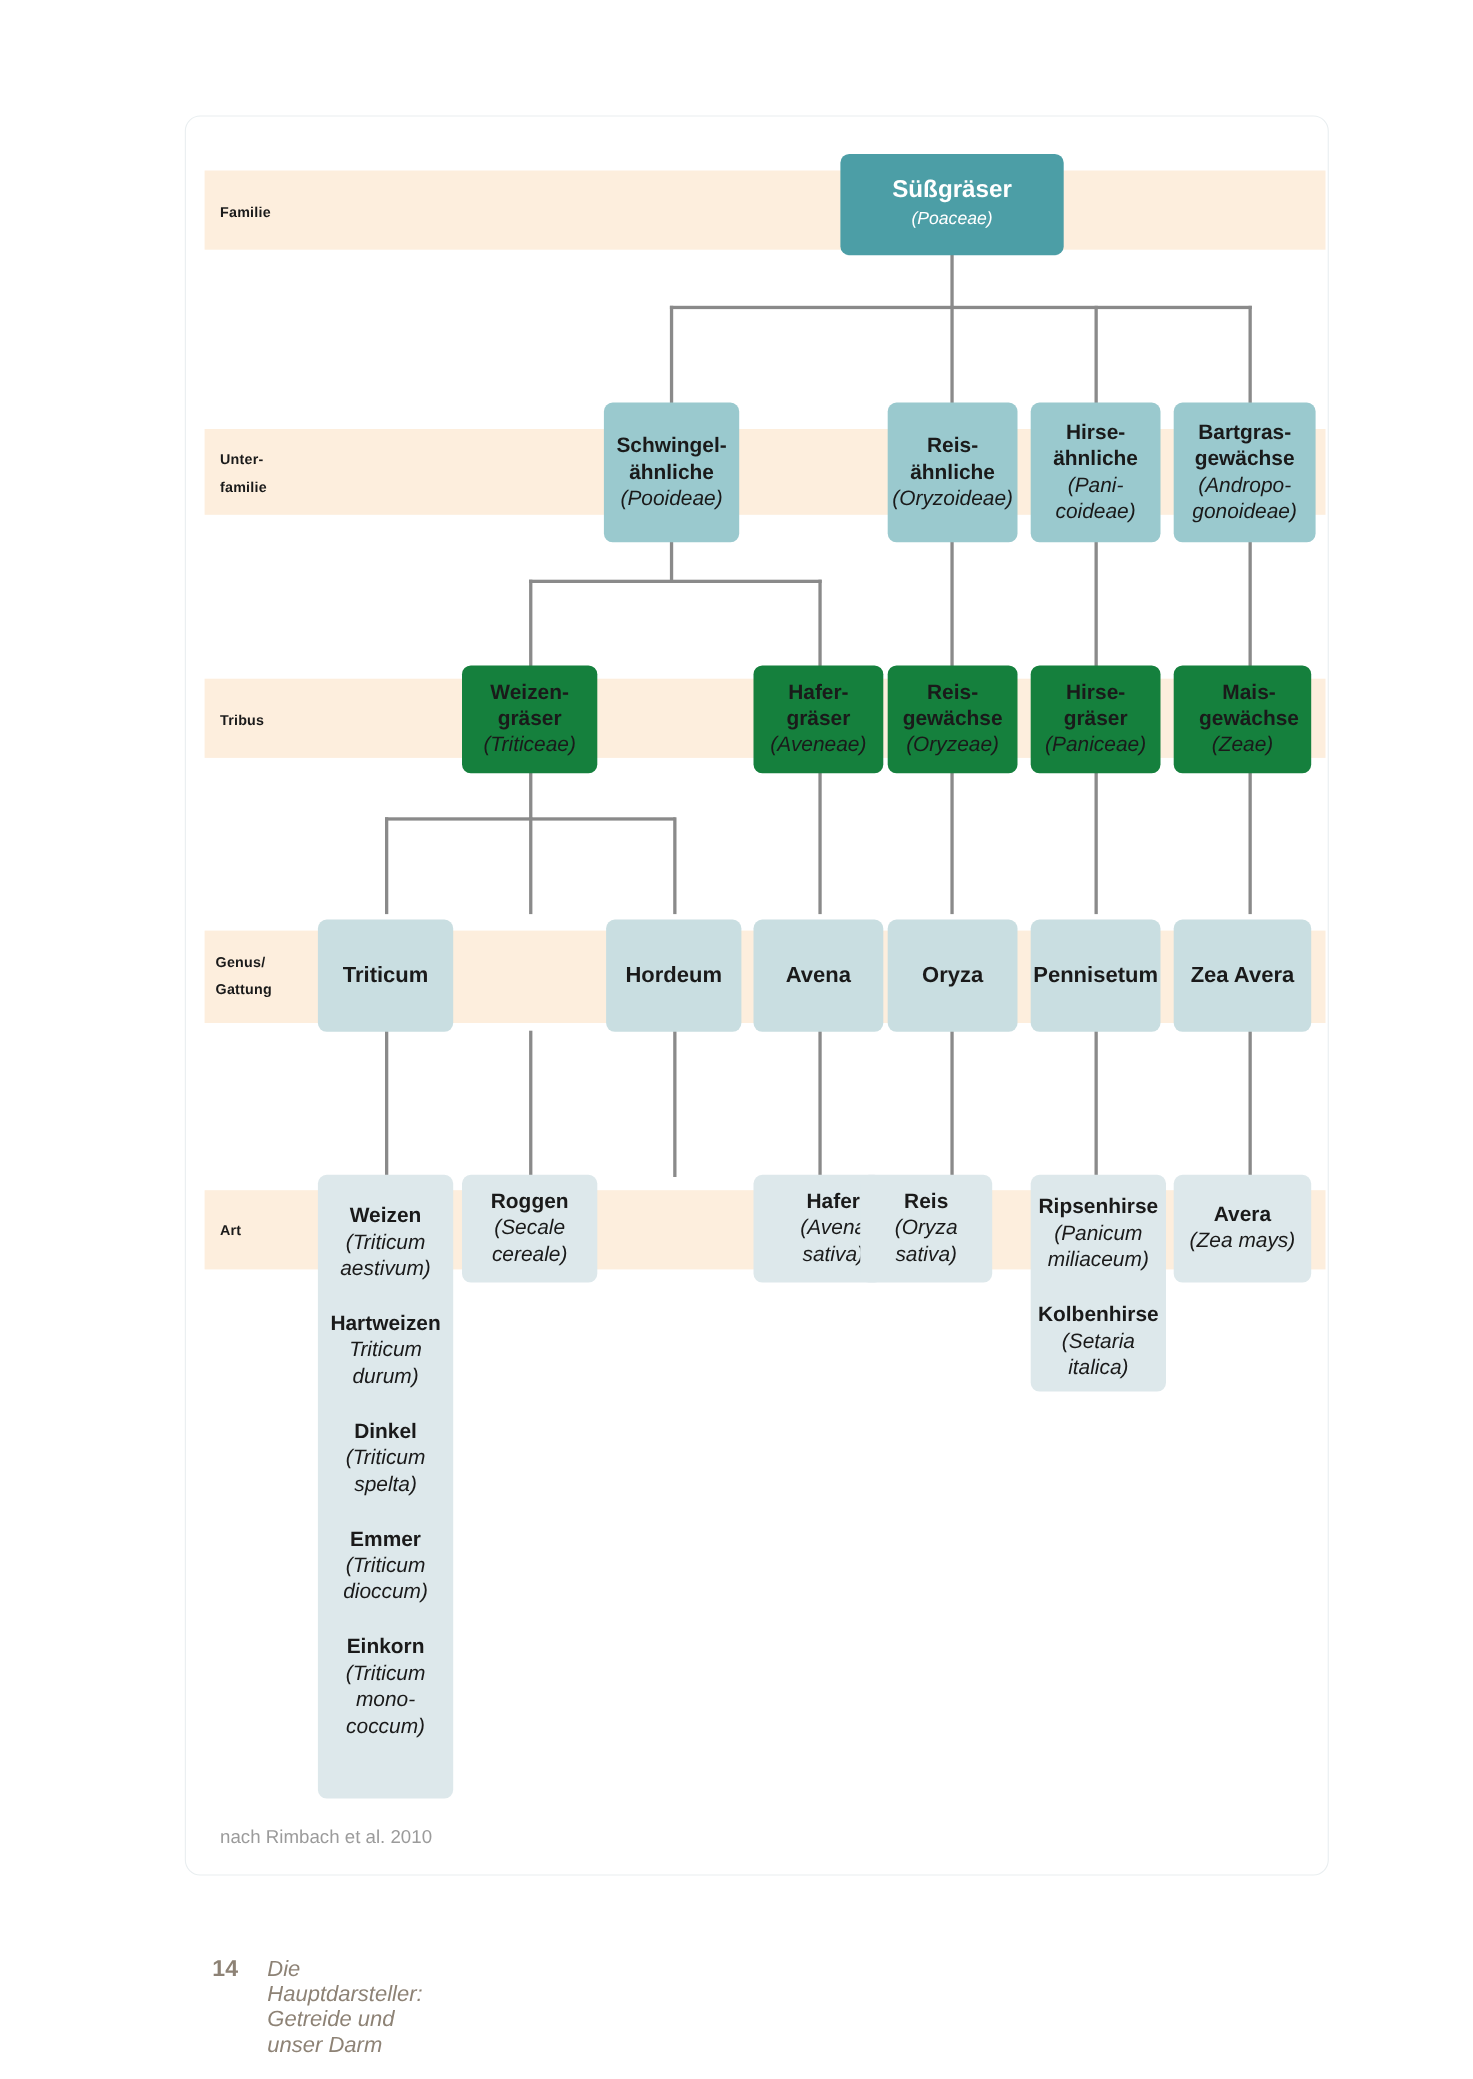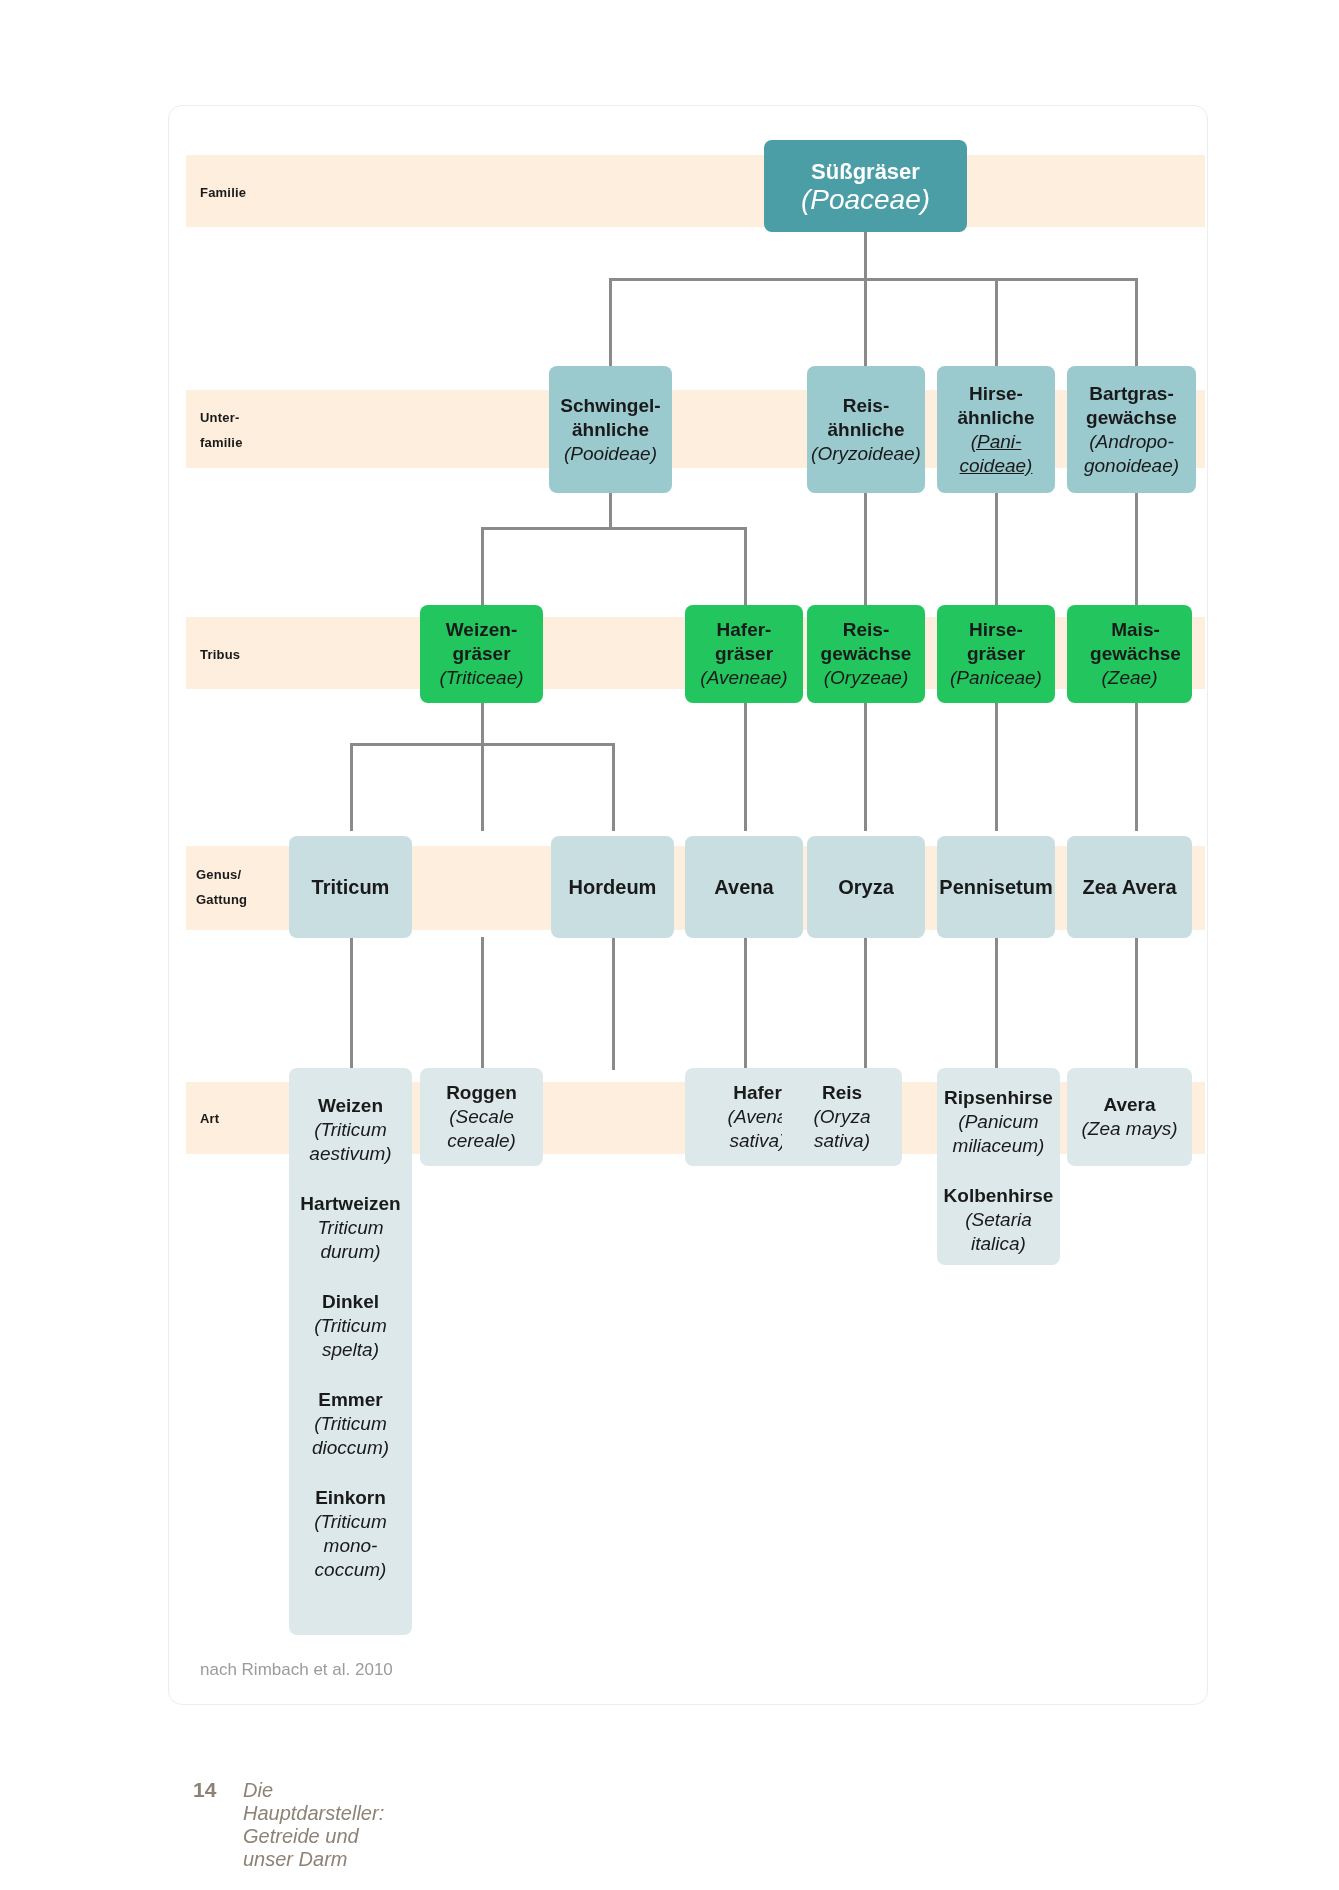--- a/index.html
+++ b/index.html
@@ -59,23 +59,23 @@
     justify-content:center;
     text-align:center;
     color:#1a1a1a;
     z-index:5;
     padding:4px 5px;
   }
   .node .t{font-weight:bold;font-size:19px;line-height:24px;}
   .node .sci{font-style:italic;font-size:19px;line-height:24px;}
   .node.lvl-family{background:#4c9ea6;color:#ffffff;}
   .node.lvl-family .t{font-size:22px;line-height:28px;}
-  .node.lvl-family .sci{font-size:28px;line-height:28px;}
+  .node.lvl-family .sci{font-size:16px;line-height:28px;}
   .node.lvl-sub{background:#9ac9ce;}
-  .node.lvl-tribus{background:#22c55e;}
+  .node.lvl-tribus{background:#15803d;}
   .node.lvl-genus{background:#c9dee1;}
   .node.lvl-art{background:#dde8eb;}
   .node.lvl-genus .t{font-size:20px;}
   .node .grp{margin:0;}
   .node .grp + .grp{margin-top:26px;}
 
   .source{
     position:absolute;
     left:200px;top:1660px;
     font-size:17px;color:#9b9b9b;
@@ -157,21 +157,21 @@
     <div class="sci">(Pooideae)</div>
   </div>
   <div class="node lvl-sub" style="left:807px;top:366px;width:118px;height:127px;">
     <div class="t" style="white-space: pre-line;">Reis-
 ähnliche</div>
     <div class="sci">(Oryzoideae)</div>
   </div>
   <div class="node lvl-sub" style="left:937px;top:366px;width:118px;height:127px;">
     <div class="t" style="white-space: pre-line;">Hirse-
 ähnliche</div>
-    <div class="sci" style="white-space: pre-line; text-decoration: underline;">(Pani-
+    <div class="sci" style="white-space: pre-line;">(Pani-
 coideae)</div>
   </div>
   <div class="node lvl-sub" style="left:1067px;top:366px;width:129px;height:127px;">
     <div class="t" style="white-space: pre-line;">Bartgras-
 gewächse</div>
     <div class="sci" style="white-space: pre-line;">(Andropo-
 gonoideae)</div>
   </div>
 
   <div class="node lvl-tribus" style="left:420px;top:605px;width:123px;height:98px;">

